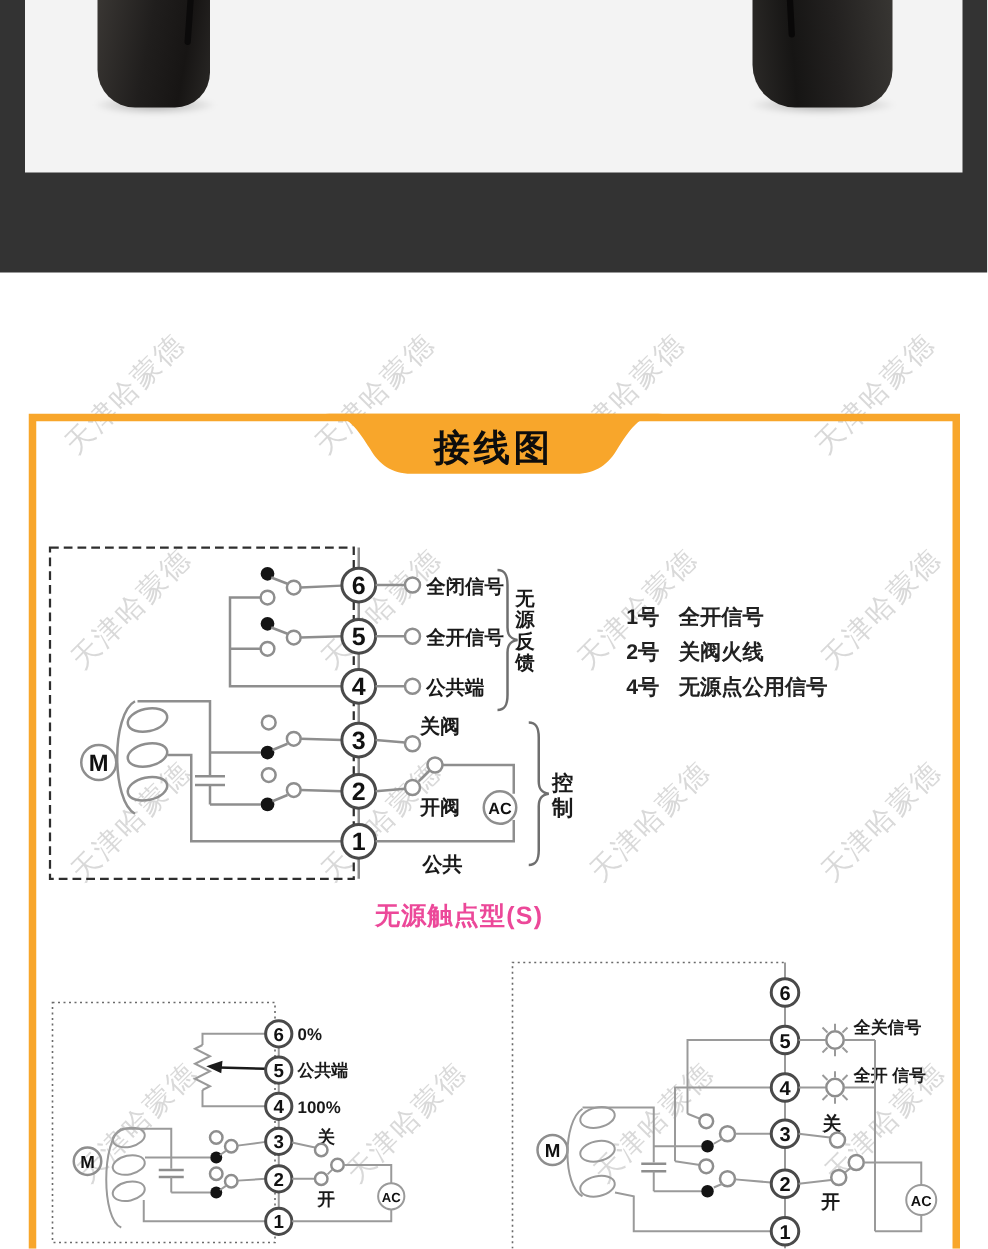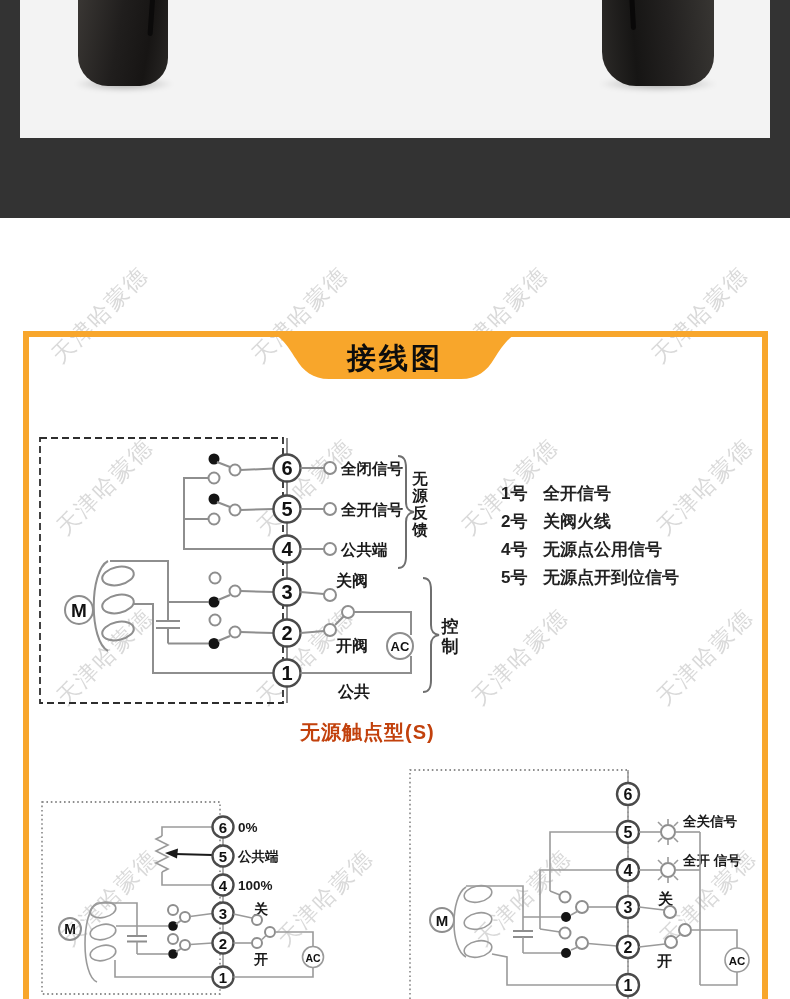--- a/index.html
+++ b/index.html
@@ -56,21 +56,21 @@
   .tnum{fill:#111;font-weight:bold;text-anchor:middle;}
 
   
   .tlist{position:absolute;left:501px;top:479px;z-index:6;}
   .tl-row{display:flex;gap:9px;height:28px;align-items:center;
     font-size:17px;font-weight:bold;color:#222;}
   .tl-num{min-width:33px;}
 
   
   .caption{position:absolute;left:300px;top:719px;z-index:6;
-    font-size:20px;font-weight:bold;color:#c2410c;letter-spacing:1px;}
+    font-size:20px;font-weight:bold;color:#ec4899;letter-spacing:1px;}
 </style>
 </head>
 <body>
 
 <div id="stage">
 
   <div class="wm-layer" id="wm-layer">
       <span class="wm" style="left: 100px; top: 160px;">天津哈蒙德</span>
       <span class="wm" style="left: 300px; top: 160px;">天津哈蒙德</span>
       <span class="wm" style="left: 500px; top: 160px;">天津哈蒙德</span>
@@ -240,24 +240,20 @@
         <span>全开信号</span>
       </div>
     <div class="tl-row">
         <span class="tl-num">2号</span>
         <span>关阀火线</span>
       </div>
     <div class="tl-row">
         <span class="tl-num">4号</span>
         <span>无源点公用信号</span>
       </div>
-    <div class="tl-row">
-        <span class="tl-num">5号</span>
-        <span>无源点开到位信号</span>
-      </div>
   </div>
 
   <div class="caption">无源触点型(S)</div>
 
   <svg id="svg-pot" class="dia" width="330" height="209" viewBox="0 0 330 209">
     <rect x="7" y="12" width="178" height="192" class="dotbox"></rect>
 
     <g>
       <circle cx="35" cy="139" r="11" class="wire"></circle>
       <text x="35" y="144" class="tnum" font-size="14">M</text>

